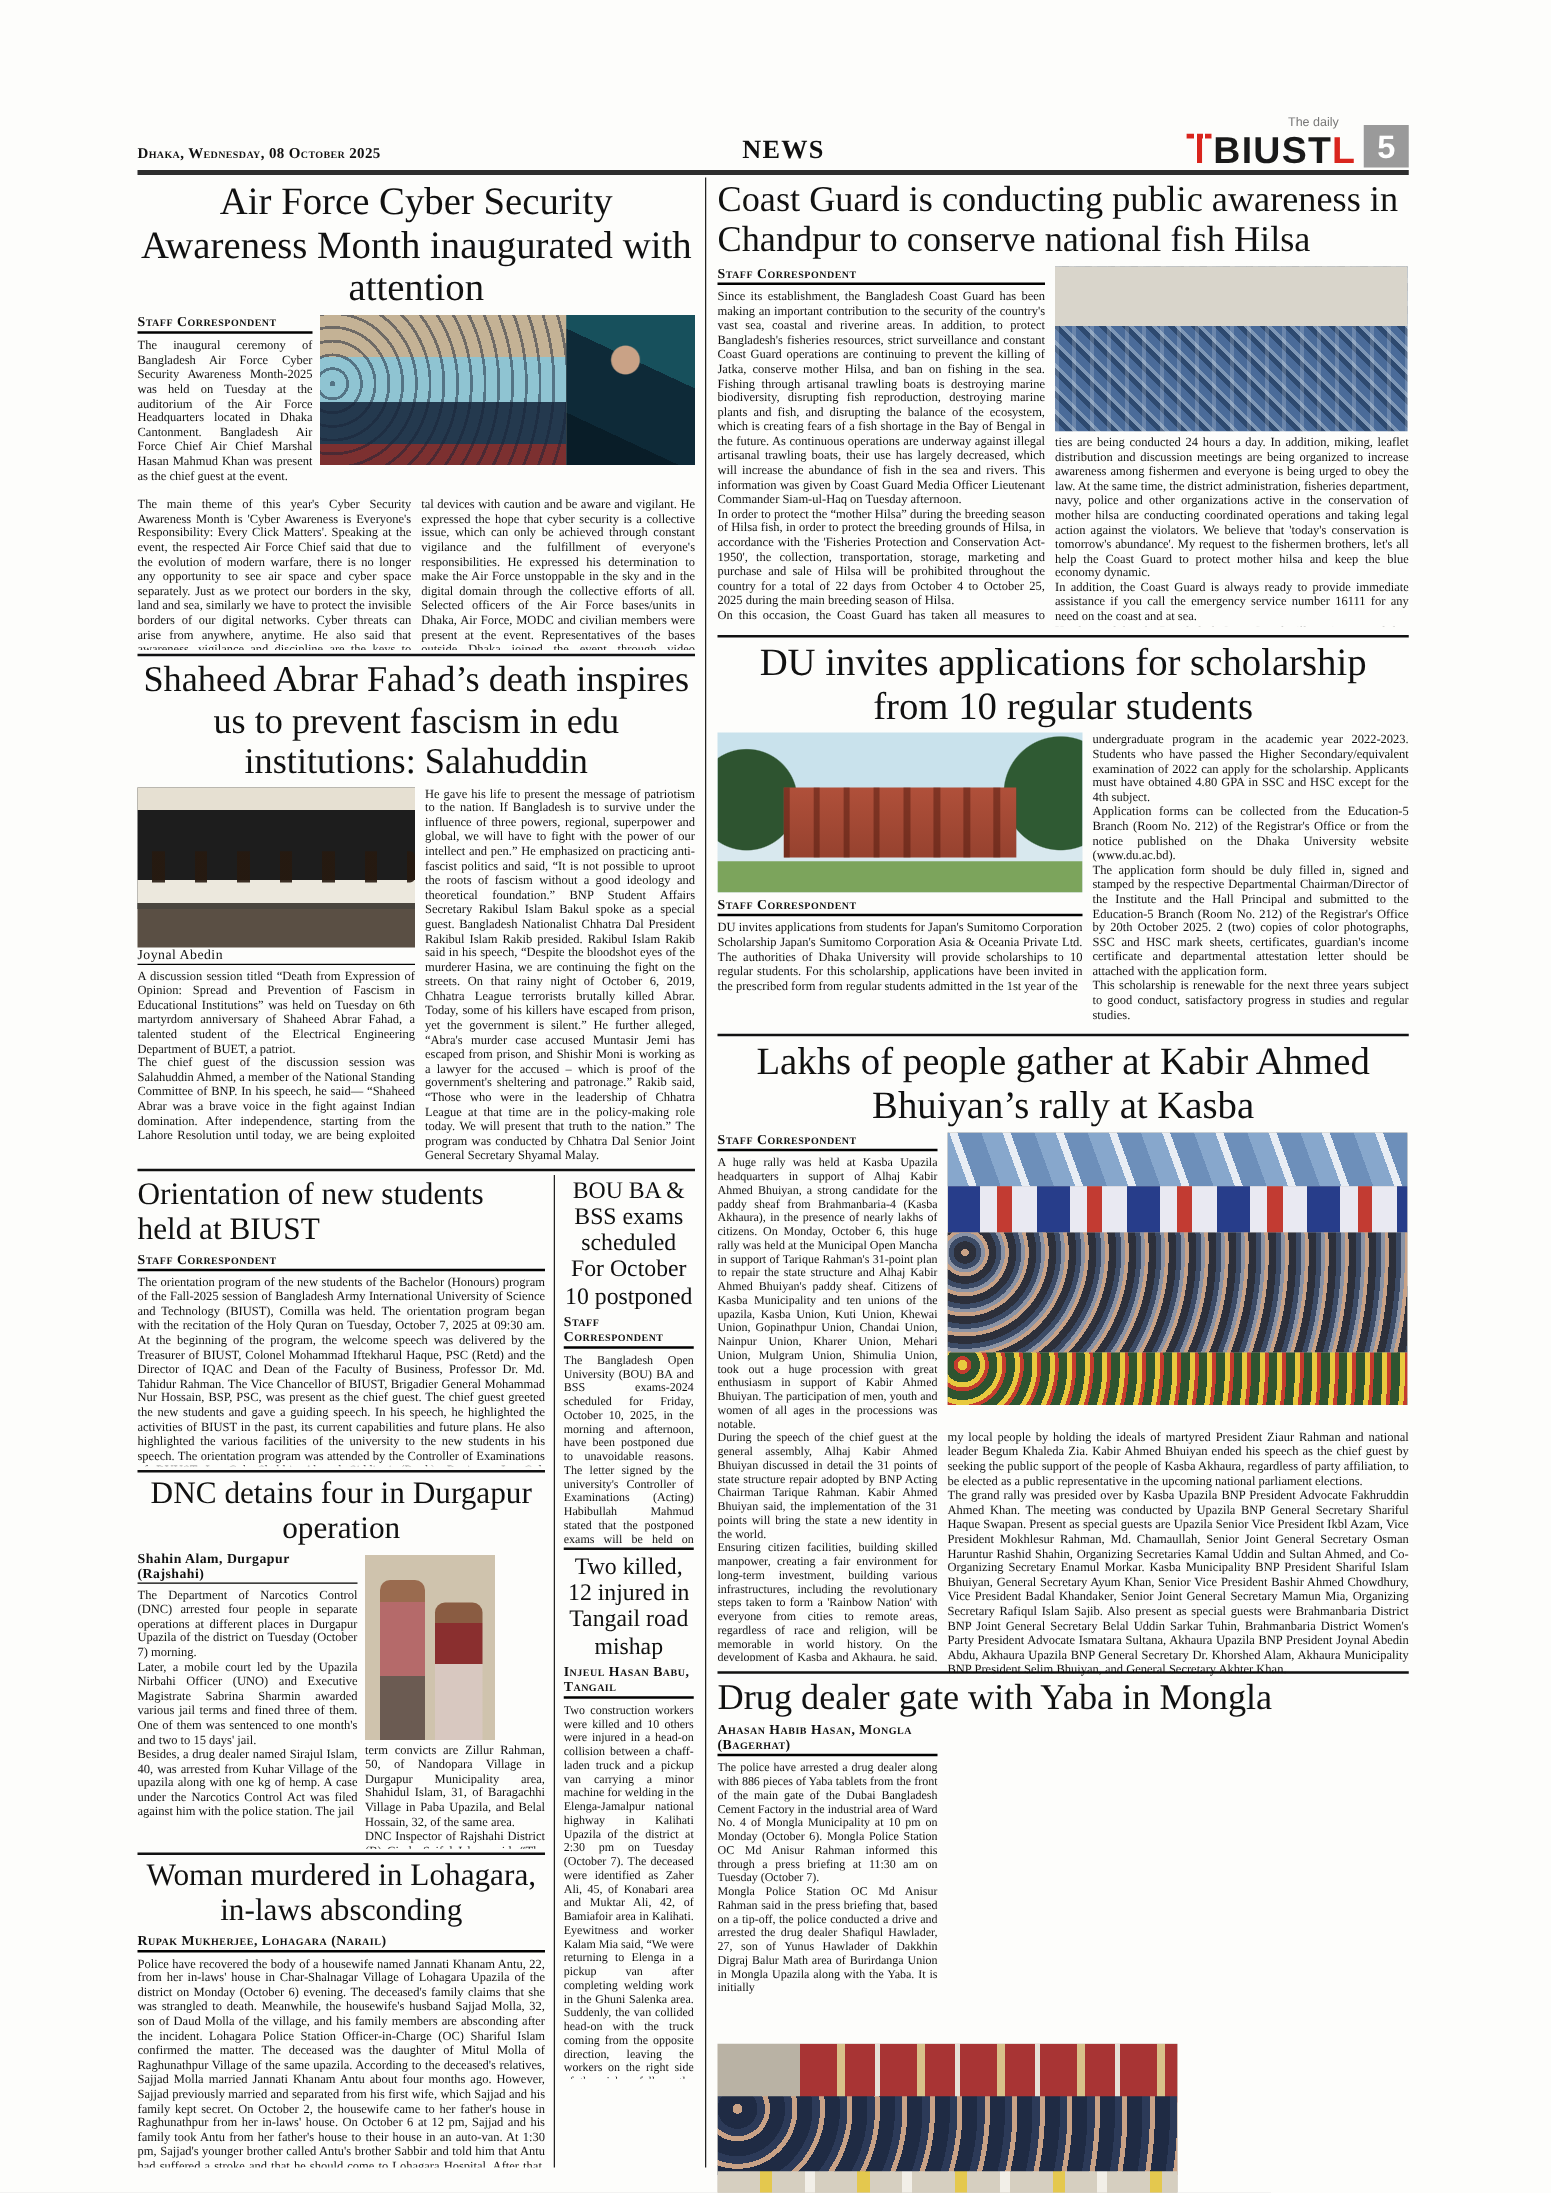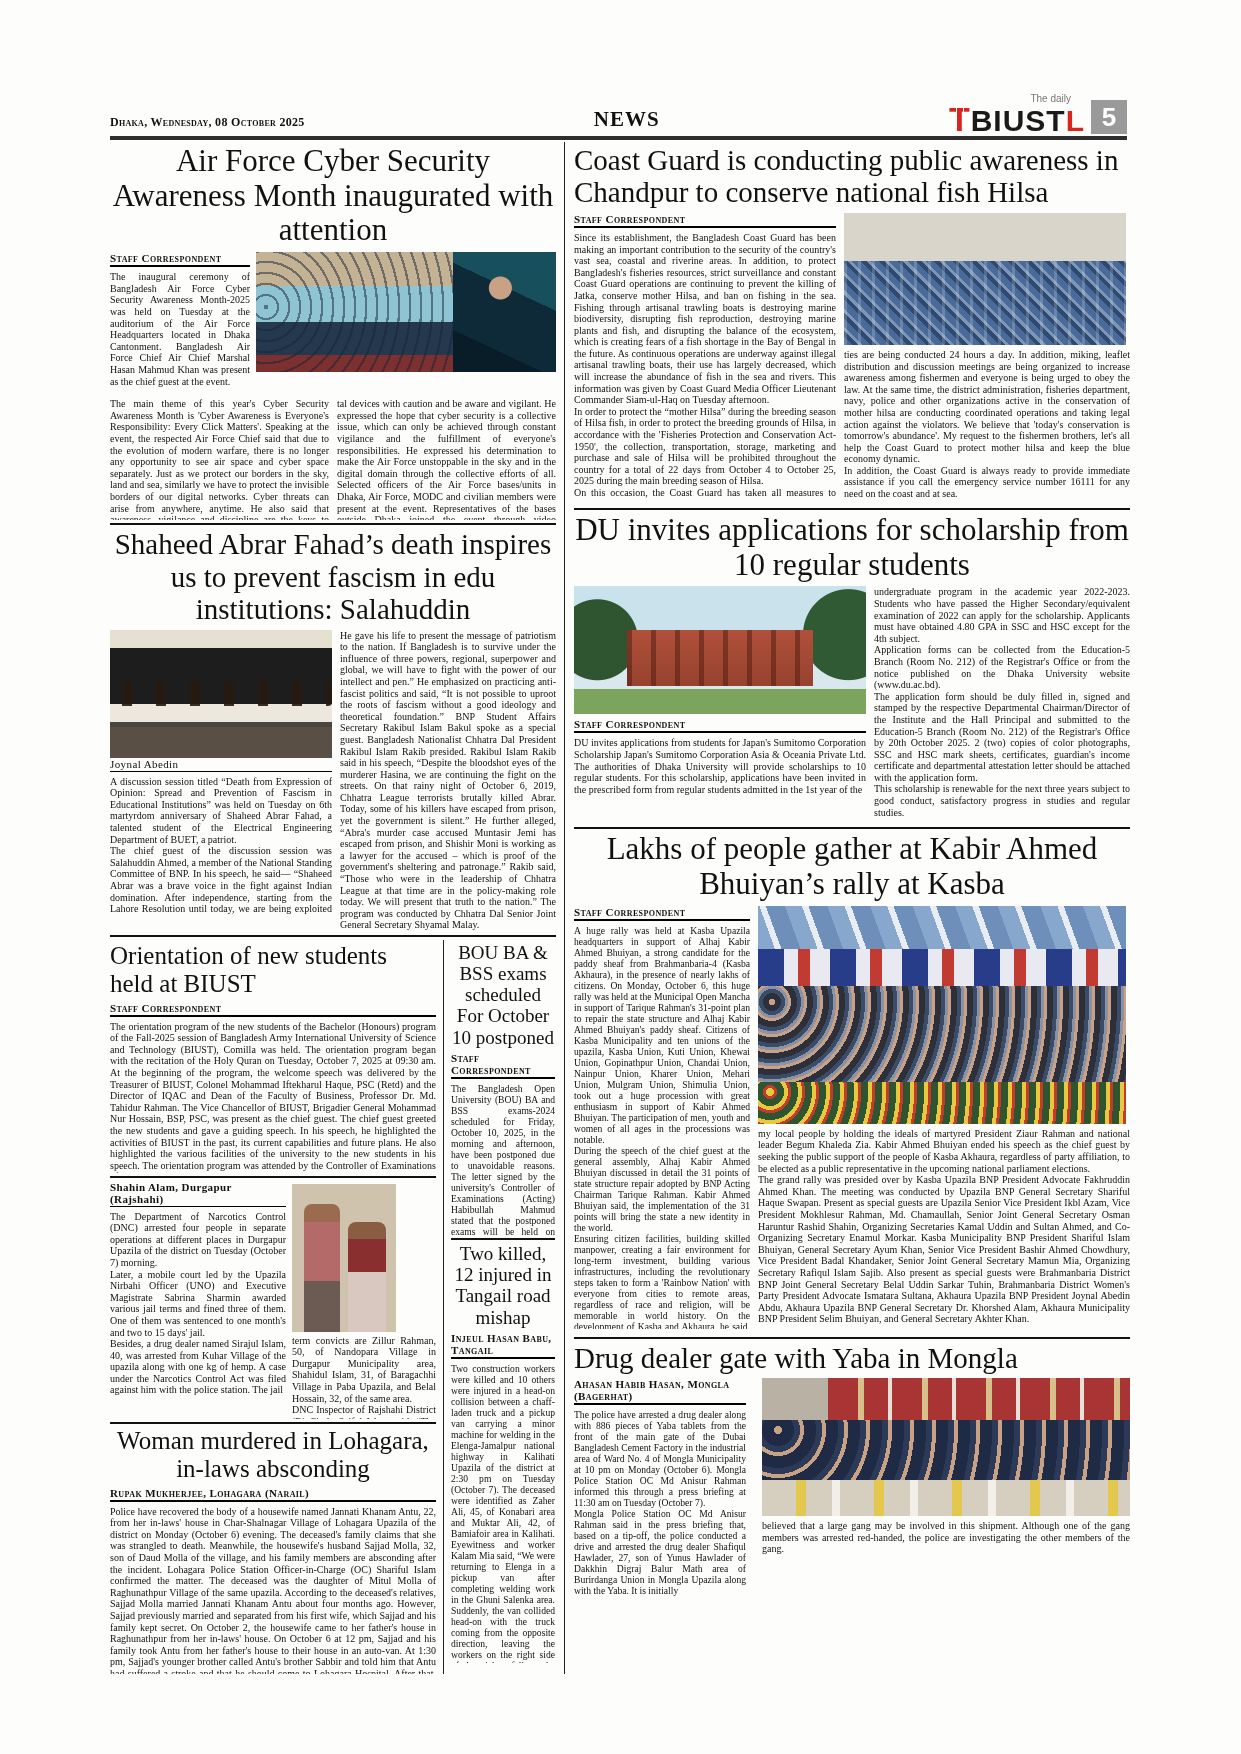--- a/index.html
+++ b/index.html
@@ -99,22 +99,22 @@
   .cg-c1{width:262px;}
   .cg-c2{flex:1;}
   .cg-c2 .bt{margin-top:4px;height:152px;}
   .du-body{display:flex;gap:8px;height:238px;}
   .du-left{width:292px;}
   .du-left .bt{height:70px;}
   .du-right{flex:1;}
   .rl-body{display:flex;gap:8px;height:428px;}
   .rl-c1{width:176px;}
   .rl-c2{flex:1;}
-  .rl-c2 .bt{margin-top:4px;height:200px;}
-  .mg-body{display:flex;gap:16px;height:250px;}
+  .rl-c2 .bt{margin-top:21px;height:200px;}
+  .mg-body{display:flex;gap:16px;height:250px;flex-direction:column;}
   .mg-c1{width:176px;}
   .mg-c2{flex:1;}
   .mg-c2 .bt{margin-top:4px;height:100px;}
   .bl-grid{display:flex;margin-top:2px;}
   .bl-left{width:326px;padding-right:7px;}
   .bl-right{width:104px;padding-left:7px;border-left:1.2px solid #222;}
   .biust-text{height:152px;}
   .dnc-body{display:flex;gap:6px;height:238px;align-items:flex-end;}
   .dnc-c1{width:176px;}
   .dnc-c2{flex:1;}
@@ -192,20 +192,21 @@
 
           <article>
             <h1 class="hl hl-md" style="text-align:left">Orientation of new students held at BIUST</h1>
             <span class="byline">Staff Correspondent</span>
             <div class="bt biust-text">The orientation program of the new students of the Bachelor (Honours) program of the Fall-2025 session of Bangladesh Army International University of Science and Technology (BIUST), Comilla was held. The orientation program began with the recitation of the Holy Quran on Tuesday, October 7, 2025 at 09:30 am. At the beginning of the program, the welcome speech was delivered by the Treasurer of BIUST, Colonel Mohammad Iftekharul Haque, PSC (Retd) and the Director of IQAC and Dean of the Faculty of Business, Professor Dr. Md. Tahidur Rahman. The Vice Chancellor of BIUST, Brigadier General Mohammad Nur Hossain, BSP, PSC, was present as the chief guest. The chief guest greeted the new students and gave a guiding speech. In his speech, he highlighted the activities of BIUST in the past, its current capabilities and future plans. He also highlighted the various facilities of the university to the new students in his speech. The orientation program was attended by the Controller of Examinations of BYUST Lt. Col. Shabbir Ahmed Siddiqui (Retd.), Registrar Lt. Col. Khandaker Mahmud Hossain, SPP, PSC (Retd.), Deans of various faculties, Heads of Departments, teachers, senior officials of various departments and new students. In the second phase of the orientation program, a delightful cultural program was organized by the BYUST Cultural Club.</div>
           </article>
 
           <div class="rule"></div>
 
           <article>
+            <h1 class="hl hl-md">DNC detains four in Durgapur operation</h1>
             <div class="dnc-body">
               <div class="dnc-c1">
                 <span class="byline plain" style="font-weight:bold">Shahin Alam, Durgapur (Rajshahi)</span>
                 <div class="bt" style="height:208px">The Department of Narcotics Control (DNC) arrested four people in separate operations at different places in Durgapur Upazila of the district on Tuesday (October 7) morning.
 Later, a mobile court led by the Upazila Nirbahi Officer (UNO) and Executive Magistrate Sabrina Sharmin awarded various jail terms and fined three of them. One of them was sentenced to one month's and two to 15 days' jail.
 Besides, a drug dealer named Sirajul Islam, 40, was arrested from Kuhar Village of the upazila along with one kg of hemp. A case under the Narcotics Control Act was filed against him with the police station. The jail</div>
               </div>
               <div class="dnc-c2">
                 <div class="photo ph-dnc">
                   <div class="fig1"></div>

